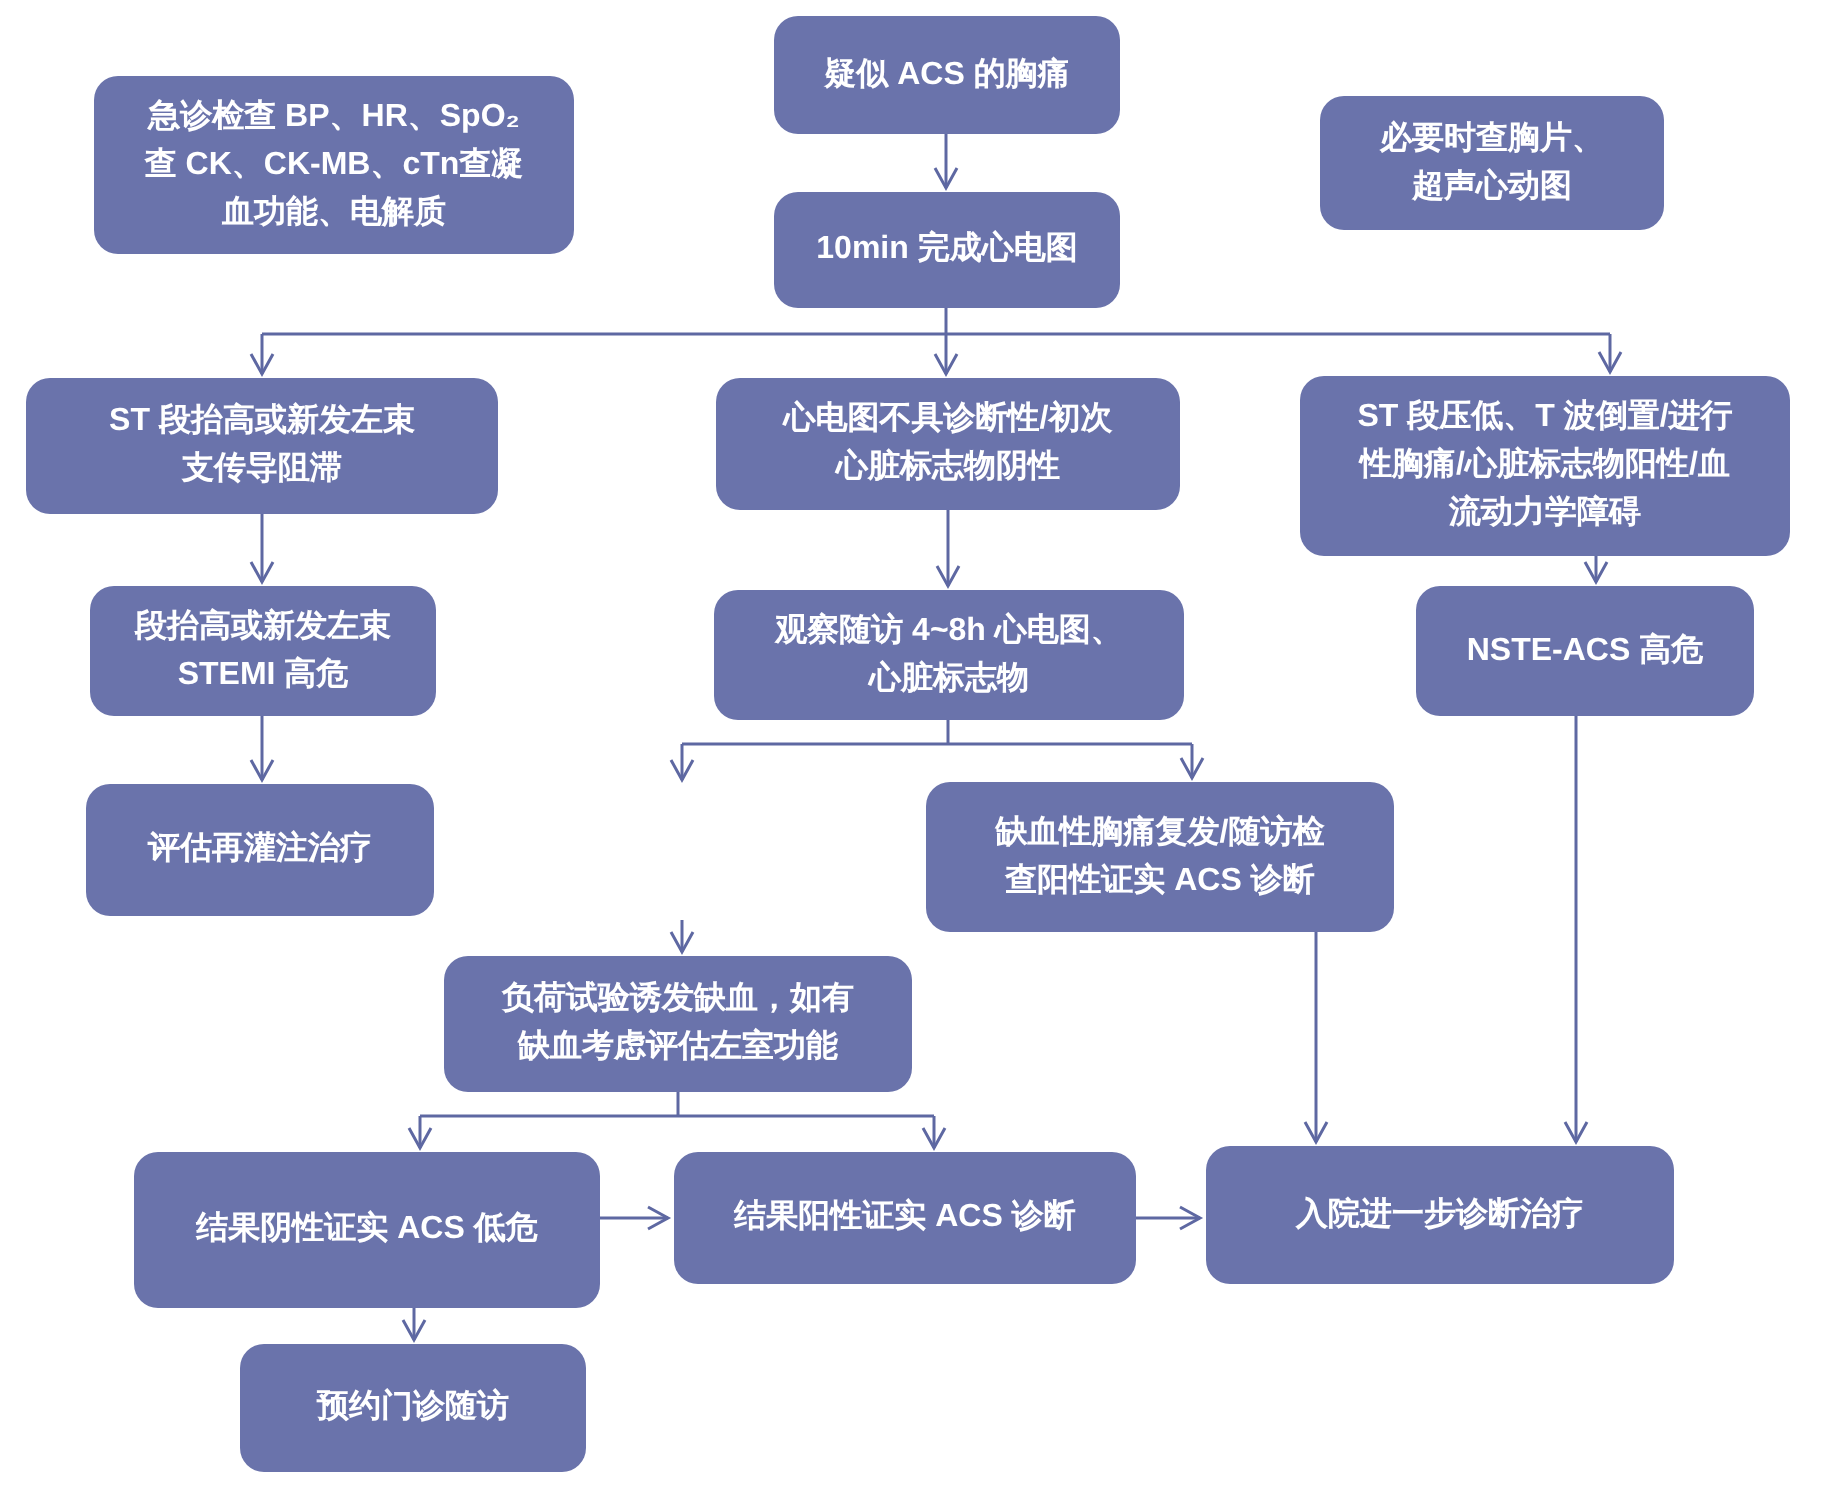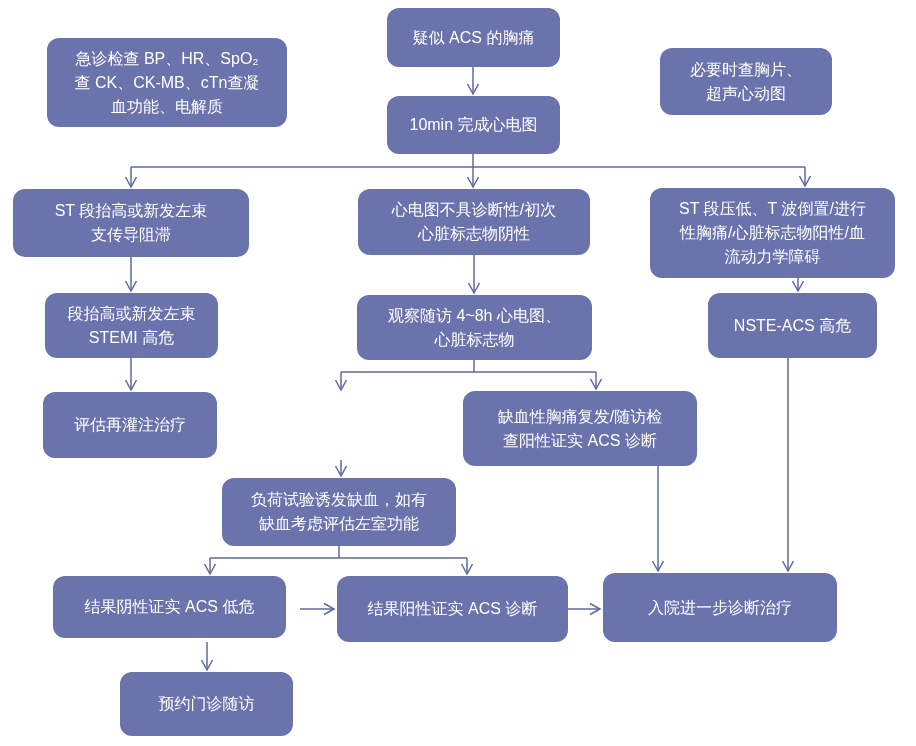--- a/index.html
+++ b/index.html
@@ -35,40 +35,40 @@
     box-sizing: border-box;
     background: var(--node-fill, #6a73ab);
     color: var(--node-text, #ffffff);
     border-radius: 12px;
     display: flex;
     align-items: center;
     justify-content: center;
     text-align: center;
     white-space: pre-line;
     font-size: 16px;
-    font-weight: 400;
+    font-weight: 700;
     line-height: 1.5;
     padding: 2px 6px;
   }
   
   #n-note-left { left: 47px;  top: 38px;  width: 240px; height: 89px; }
   #n-start     { left: 387px; top: 8px;   width: 173px; height: 59px; }
   #n-note-right{ left: 660px; top: 48px;  width: 172px; height: 67px; }
   #n-ecg10     { left: 387px; top: 96px;  width: 173px; height: 58px; }
   #n-st-elev   { left: 13px;  top: 189px; width: 236px; height: 68px; }
   #n-nondiag   { left: 358px; top: 189px; width: 232px; height: 66px; }
   #n-st-depr   { left: 650px; top: 188px; width: 245px; height: 90px; }
   #n-stemi     { left: 45px;  top: 293px; width: 173px; height: 65px; }
   #n-observe   { left: 357px; top: 295px; width: 235px; height: 65px; }
   #n-nste      { left: 708px; top: 293px; width: 169px; height: 65px; }
   #n-reperf    { left: 43px;  top: 392px; width: 174px; height: 66px; }
   #n-asympt    { left: 250px; top: 392px; width: 174px; height: 68px; }
   #n-ischemic  { left: 463px; top: 391px; width: 234px; height: 75px; }
   #n-stress    { left: 222px; top: 478px; width: 234px; height: 68px; }
-  #n-neg       { left: 53px;  top: 576px; width: 233px; height: 62px; }
+  #n-neg       { left: 67px;  top: 576px; width: 233px; height: 78px; }
   #n-pos       { left: 337px; top: 576px; width: 231px; height: 66px; }
   #n-admit     { left: 603px; top: 573px; width: 234px; height: 69px; }
   #n-followup  { left: 120px; top: 672px; width: 173px; height: 64px; }
 </style>
 </head>
 <body>
 
 <div class="canvas">
 
   <svg class="edges" viewBox="0 0 916 746" aria-hidden="true">

